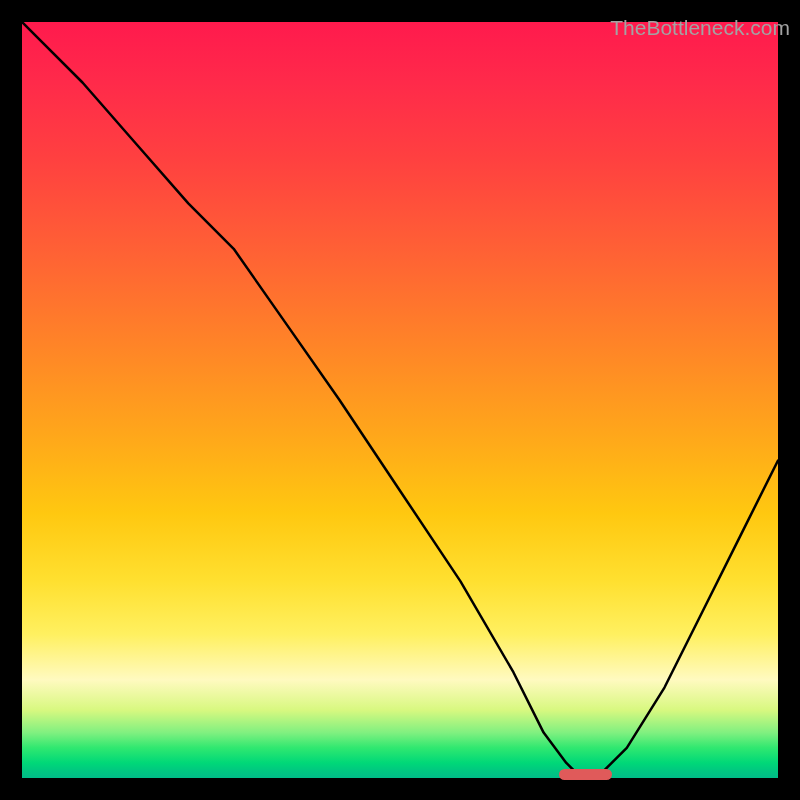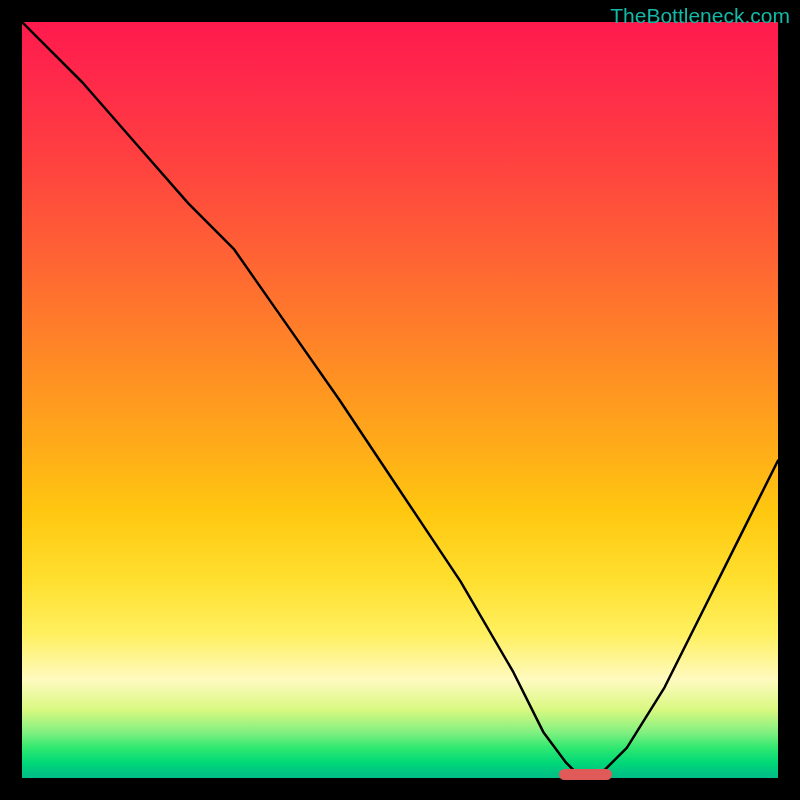--- a/index.html
+++ b/index.html
@@ -37,23 +37,23 @@
     #d8f880 91%,
     #80f080 94%,
     #30e870 96%,
     #00d878 98%,
     #00c880 99%,
     #00bc88 100%
   );
 }
 .watermark {
   position: absolute;
-  top: 4px;
+  top: 16px;
   right: 10px;
-  color: #14b8a6;
+  color: #a3a3a3;
   font-size: 21px;
   font-weight: 500;
   z-index: 10;
 }
 svg.curve {
   position: absolute;
   left: 0;
   top: 0;
   width: 756px;
   height: 756px;

